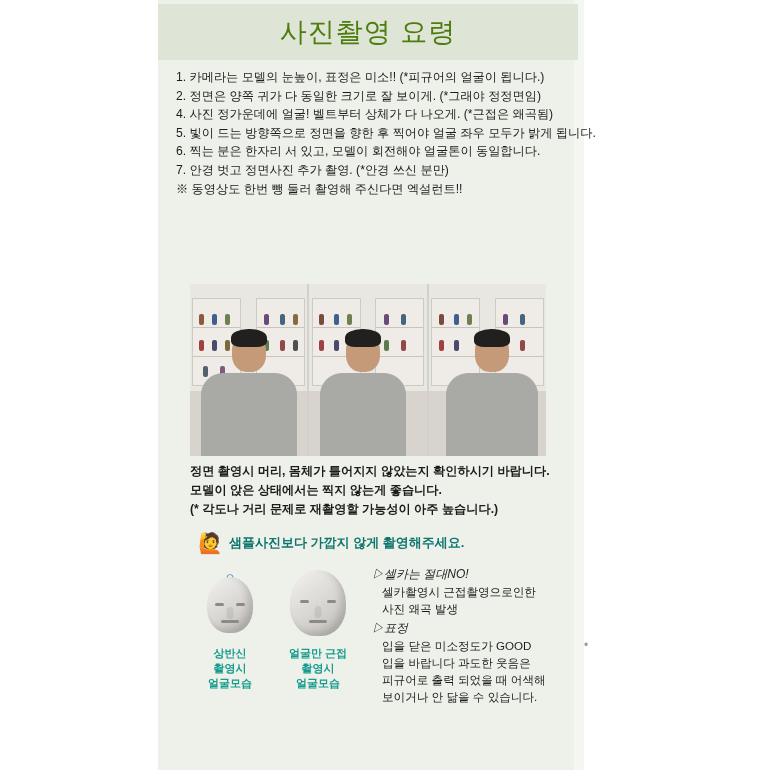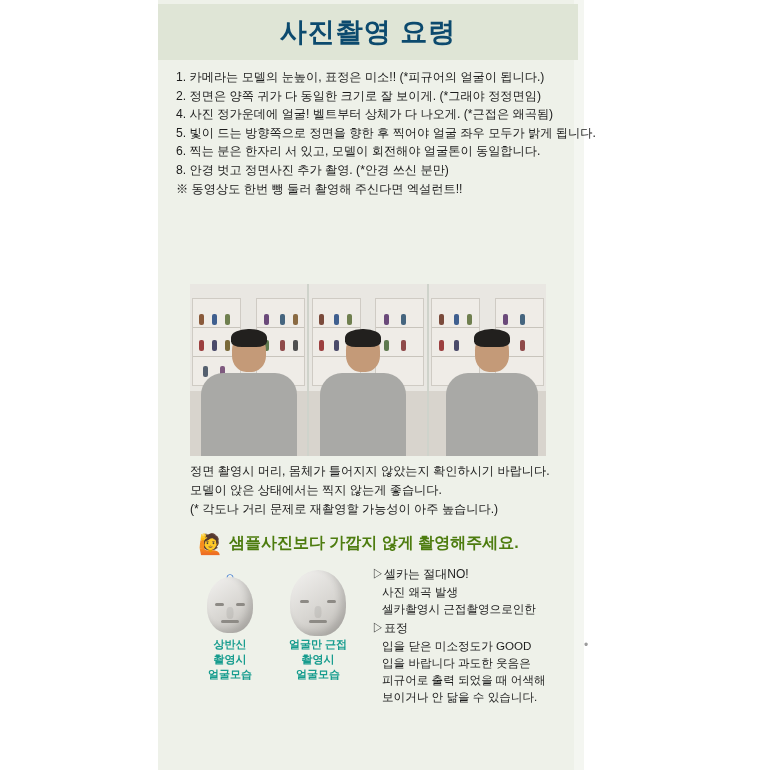--- a/index.html
+++ b/index.html
@@ -43,22 +43,22 @@
     height: 56px;
     background: #dfe5d6;
   }
   .title {
     position: absolute;
     left: 158px;
     top: 14px;
     width: 420px;
     text-align: center;
     font-size: 27px;
-    font-weight: bold;
-    color: #0c4a6e;
+    font-weight: normal;
+    color: #4d7c0f;
     letter-spacing: 1px;
   }
   .instructions {
     position: absolute;
     left: 176px;
     top: 68px;
     width: 400px;
   }
   .instructions .line {
     font-size: 12.2px;
@@ -162,38 +162,39 @@
     position: absolute;
     left: 190px;
     top: 462px;
     width: 390px;
   }
   .caption .line {
     font-size: 12.2px;
     line-height: 19px;
     color: #1c1c1c;
     white-space: nowrap;
+    font-weight: bold;
   }
   .warn-row {
     position: absolute;
     left: 198px;
     top: 533px;
     width: 370px;
     display: flex;
     align-items: center;
     gap: 6px;
   }
   .warn-emoji {
     font-size: 20px;
     line-height: 20px;
   }
   .warn-text {
-    font-size: 16px;
+    font-size: 13px;
     font-weight: bold;
-    color: #4d7c0f;
+    color: #0f766e;
   }
   .lower {
     position: absolute;
     left: 190px;
     top: 566px;
     width: 370px;
     height: 160px;
     display: flex;
     gap: 8px;
   }
@@ -267,36 +268,37 @@
     position: absolute;
     top: 2px;
     left: 50%;
     transform: translateX(-50%);
     font-size: 15px;
     font-weight: bold;
   }
   .mark.ok { color: #2f6fd0; }
   .mark.no { color: #d83b2d; }
   .head-label {
-    margin-top: 1px;
+    margin-top: 10px;
     font-size: 11px;
     line-height: 15px;
     font-weight: bold;
     color: #169c8e;
   }
   .head-col.zoom .head-label { color: #169c8e; }
   .notes {
     flex: 1;
     padding-left: 6px;
   }
   .notes .note-title {
     font-size: 12px;
     line-height: 17px;
     color: #1c1c1c;
     white-space: nowrap;
+    font-style: italic;
   }
   .notes .note-line {
     font-size: 11.6px;
     line-height: 17px;
     color: #1c1c1c;
     white-space: nowrap;
   }
   .notes .note-block + .note-block { margin-top: 3px; }
   .notes .indent { padding-left: 10px; }
   .side-mark {
@@ -317,21 +319,21 @@
   <div class="header-band"></div>
 
   <div class="title">사진촬영 요령</div>
 
   <div class="instructions">
     <div class="line">1. 카메라는 모델의 눈높이, 표정은 미소!! (*피규어의 얼굴이 됩니다.)</div>
     <div class="line">2. 정면은 양쪽 귀가 다 동일한 크기로 잘 보이게. (*그래야 정정면임)</div>
     <div class="line">4. 사진 정가운데에 얼굴! 벨트부터 상체가 다 나오게. (*근접은 왜곡됨)</div>
     <div class="line">5. 빛이 드는 방향쪽으로 정면을 향한 후 찍어야 얼굴 좌우 모두가 밝게 됩니다.</div>
     <div class="line">6. 찍는 분은 한자리 서 있고, 모델이 회전해야 얼굴톤이 동일합니다.</div>
-    <div class="line">8. 안경 벗고 정면사진 추가 촬영. (*안경 쓰신 분만)</div>
+    <div class="line">7. 안경 벗고 정면사진 추가 촬영. (*안경 쓰신 분만)</div>
     <div class="line">※ 동영상도 한번 뺑 둘러 촬영해 주신다면 엑설런트!!</div>
   </div>
 
   <div class="photo-strip">
 
     <div class="photo front">
       <div class="wall"></div>
       <div class="shelfbox l">
         <div class="shelfline" style="top:33%"></div>
         <div class="shelfline" style="top:66%"></div>
@@ -460,22 +462,22 @@
           <div>얼굴모습</div>
         </div>
       </div>
 
     </div>
 
     <div class="notes">
 
       <div class="note-block">
         <div class="note-title">▷셀카는 절대NO!</div>
+        <div class="note-line indent">셀카촬영시 근접촬영으로인한</div>
         <div class="note-line indent">사진 왜곡 발생</div>
-        <div class="note-line indent">셀카촬영시 근접촬영으로인한</div>
       </div>
 
       <div class="note-block">
         <div class="note-title">▷표정</div>
         <div class="note-line indent">입을 닫은 미소정도가 GOOD</div>
         <div class="note-line indent">입을 바랍니다 과도한 웃음은</div>
         <div class="note-line indent">피규어로 출력 되었을 때 어색해</div>
         <div class="note-line indent">보이거나 안 닮을 수 있습니다.</div>
       </div>
 

